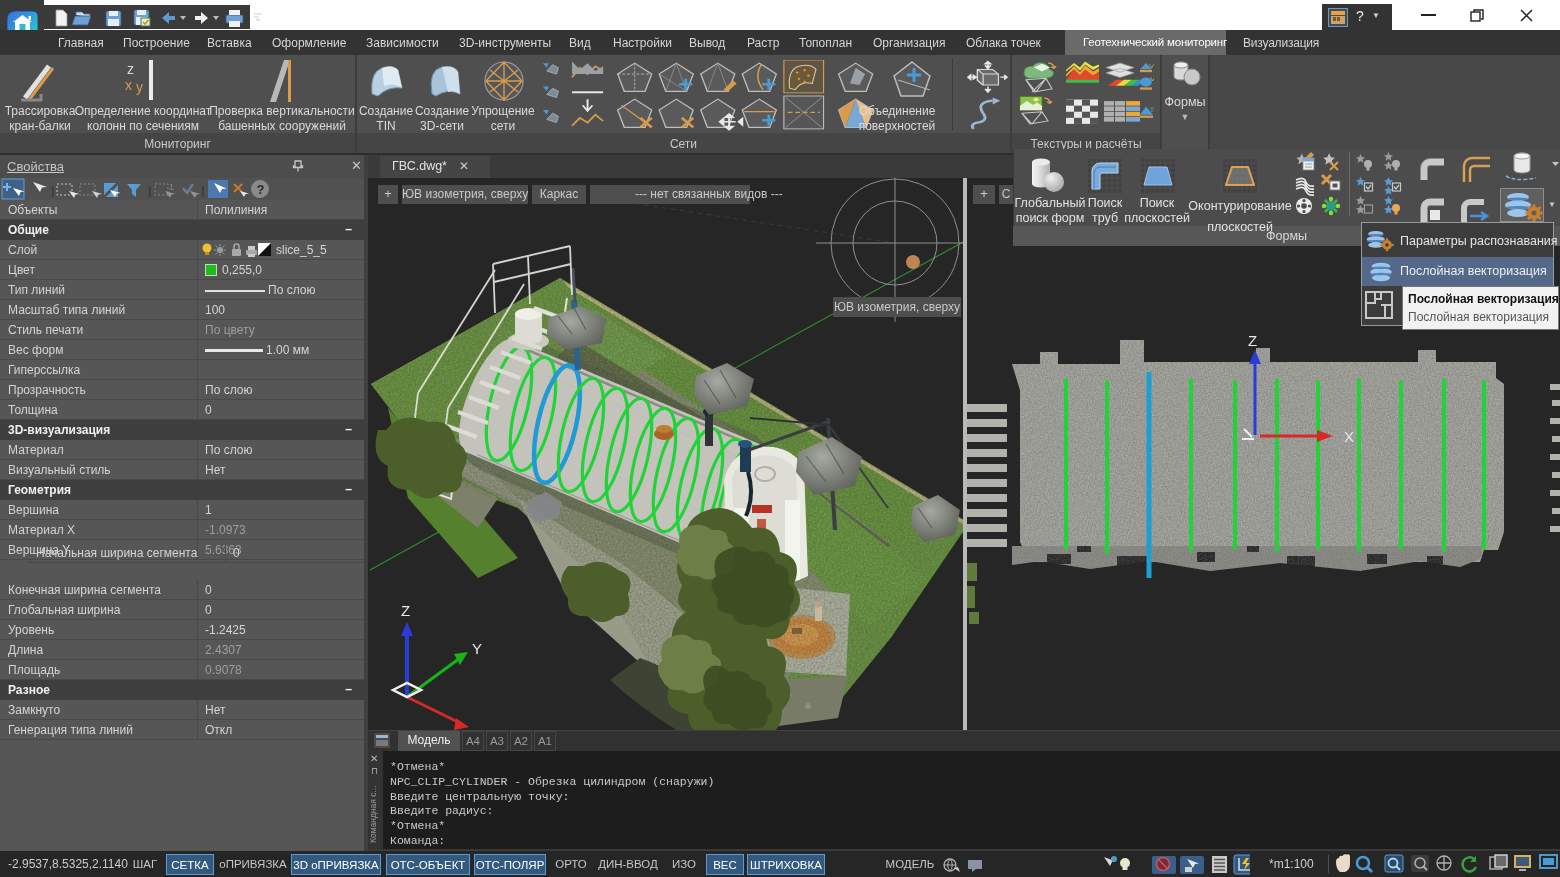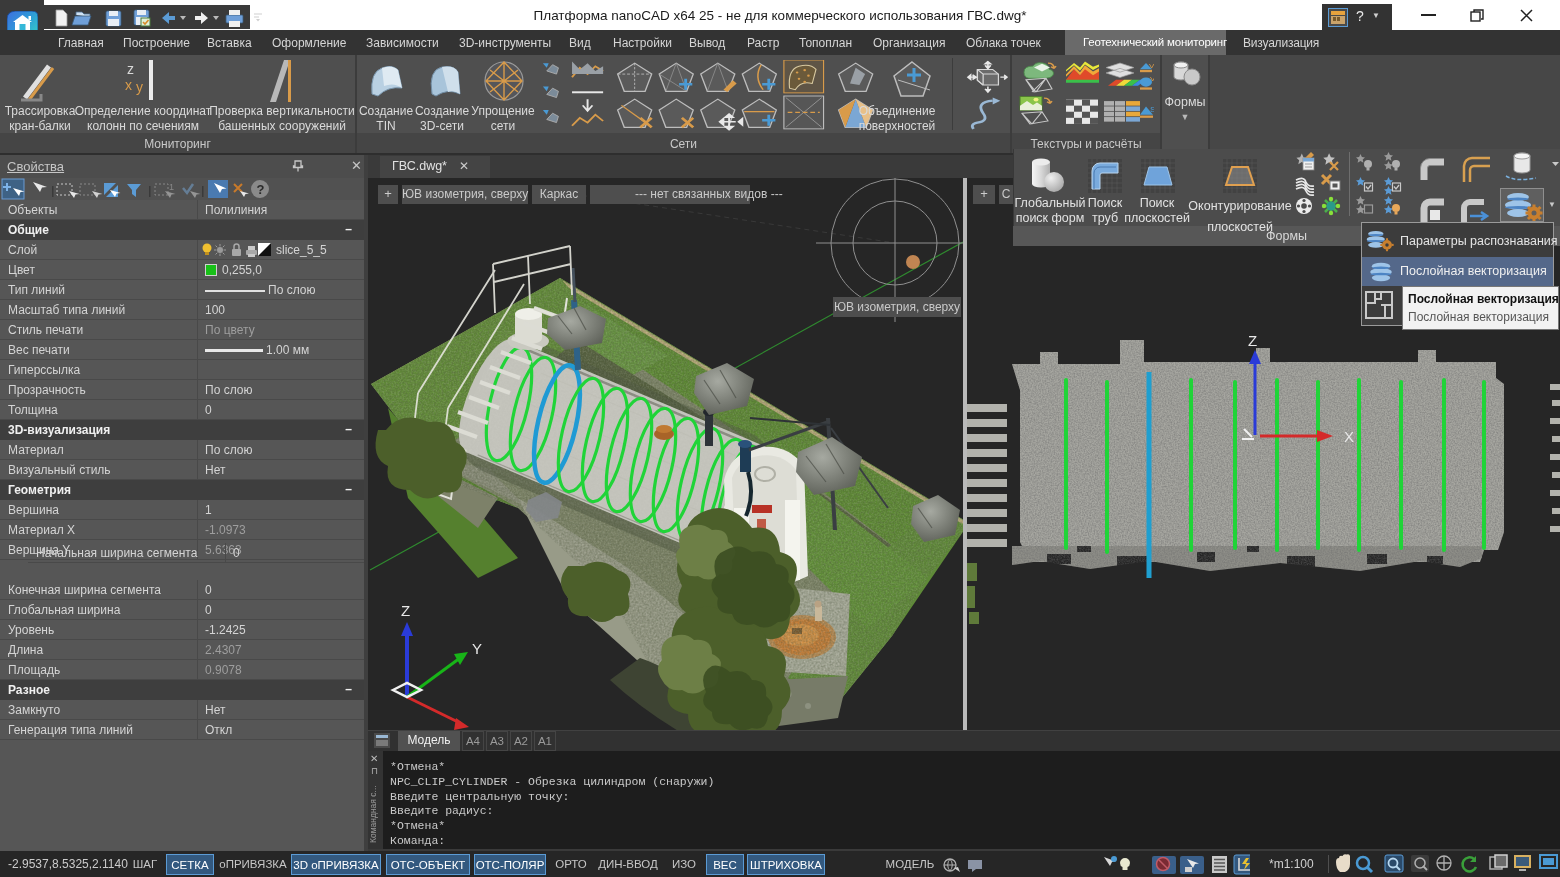--- a/index.html
+++ b/index.html
@@ -63,21 +63,20 @@
   <path d="M163 9 l3 4 l3 -4 z" fill="#b9b9b9"></path>
 
   <rect x="176" y="8" width="17" height="8" rx="1" fill="#6f9fd8" stroke="#3a5a7a" stroke-width="0.8"></rect>
   <rect x="179" y="3" width="11" height="5" fill="#f0f0f0"></rect>
   <rect x="179" y="14" width="11" height="6" fill="#f0f0f0"></rect>
 </svg>
 <svg class="abs" style="left:253px;top:12px;" width="10" height="10" viewBox="0 0 10 10">
       <path d="M1 2 h8 M1 5 h5" stroke="#cfcfcf" stroke-width="1.2"></path>
       <path d="M3 7 l2 2.5 l2 -2.5 z" fill="#cfcfcf"></path>
     </svg>
-<div class="abs" style="left:0;top:8px;width:1560px;height:16px;text-align:center;color:#1a1a1a;font-size:13.5px;">Платформа nanoCAD x64 25 - не для коммерческого использования ГВС.dwg*</div>
 
 <div class="abs" style="left:1322px;top:4px;width:70px;height:27px;background:#333333;"></div>
 <div class="abs" style="left:1328px;top:8px;width:20px;height:19px;background:#4a4a4a;border:1px solid #5b9bd5;"></div>
 <svg class="abs" style="left:1331px;top:11px;" width="14" height="13" viewBox="0 0 14 13">
   <rect x="0" y="0" width="14" height="4" fill="#e8a33d"></rect>
   <rect x="0" y="5" width="14" height="8" fill="#caa36a"></rect>
   <rect x="2" y="6" width="3" height="4" fill="#7a5a2a"></rect>
   <rect x="6" y="6" width="3" height="4" fill="#7a5a2a"></rect>
 </svg>
 <div class="abs" style="left:1356px;top:8px;color:#e8e8e8;font-size:14px;">?</div>
@@ -471,21 +470,21 @@
         <span class="bb"></span>
         <span class="vb"></span>
       </div>
 <div class="pr" style="left:0;top:320px;">
         <span class="l">Стиль печати</span>
         <span class="v gv">По цвету</span>
         <span class="bb"></span>
         <span class="vb"></span>
       </div>
 <div class="pr" style="left:0;top:340px;">
-        <span class="l">Вес печати</span>
+        <span class="l">Вес форм</span>
         <span class="v" style="left:266px;">1.00 мм</span>
         <span class="bb"></span>
         <span class="vb"></span>
         <span style="position:absolute;left:205px;top:9px;width:58px;height:3px;background:#e8e8e8;"></span>
       </div>
 <div class="pr" style="left:0;top:360px;">
         <span class="l">Гиперссылка</span>
         <span class="bb"></span>
         <span class="vb"></span>
       </div>

